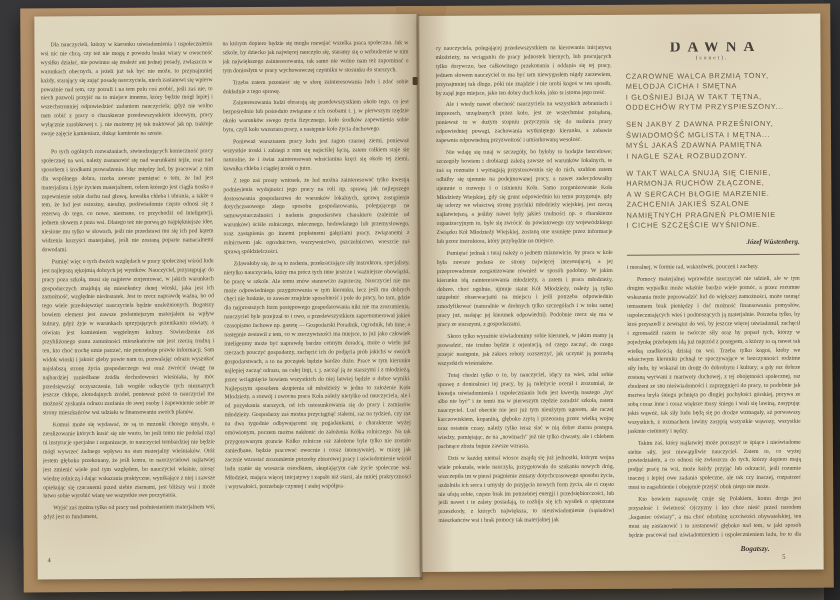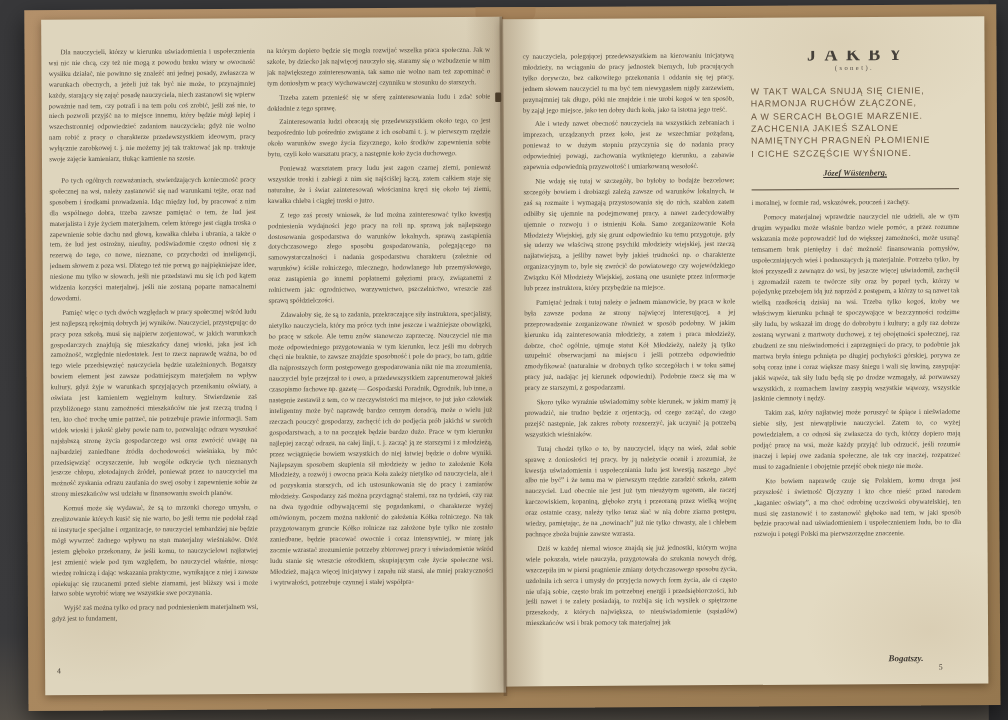--- a/index.html
+++ b/index.html
@@ -51,21 +51,21 @@
   .col p{margin:0 0 3px;text-indent:10px;}
   .col p.cont{text-indent:0;}
   .col p.gap-after{margin-bottom:9px;}
 
   .poem{flex:0 0 auto;color:var(--poem-ink,#6b5841);}
   .poem-title{font-family:"Liberation Serif",serif;font-weight:bold;font-size:15px;letter-spacing:7px;
     text-align:center;text-indent:7px;color:#45403a;margin:0 0 2px;}
   .poem-subtitle{font-size:5.5px;letter-spacing:2px;text-align:center;color:#56504a;margin:0 0 9px;}
   .stanza{font-family:"Liberation Sans",sans-serif;font-size:7.4px;line-height:10.4px;
     letter-spacing:.7px;white-space:pre-line;margin:0 0 7px;}
-  .poem-author{font-style:italic;font-weight:bold;font-size:7px;text-align:center;color:#3e3933;margin:1px 0 0;text-decoration:underline;}
+  .poem-author{font-style:italic;font-weight:bold;font-size:7px;text-align:right;color:#3e3933;margin:1px 0 0;}
   .divider{flex:0 0 auto;border-top:1px solid #6f6352;margin:8px 0 7px;}
   .after-poem{flex:1 1 auto;overflow:hidden;}
   .signature{flex:0 0 auto;font-style:italic;font-weight:bold;font-size:7.5px;text-align:right;
     padding-right:32px;margin-top:4px;color:#3e3933;}
 
   .pn{position:absolute;font-size:6.5px;color:#4b443b;}
   .pn-left{left:10px;bottom:16px;}
   .pn-right{right:38px;bottom:10px;}
 </style>
 </head>
@@ -104,22 +104,30 @@
           <p class="cont">cy nauczyciela, polegającej przedewszystkiem na kierowaniu inicjatywą młodzieży, na wciąganiu do pracy jednostek biernych, lub pracujących tylko dorywczo, bez całkowitego przekonania i oddania się tej pracy, jednem słowem nauczyciel tu ma być tem niewygasłem nigdy zarzewiem, przynajmniej tak długo, póki nie znajdzie i nie urobi kogoś w ten sposób, by zajął jego miejsce, jako ten dobry duch koła, jako ta istotna jego treść.</p>
           <p>Ale i wtedy nawet obecność nauczyciela na wszystkich zebraniach i imprezach, urządzanych przez koło, jest ze wszechmiar pożądaną, ponieważ to w dużym stopniu przyczynia się do nadania pracy odpowiedniej powagi, zachowania wytkniętego kierunku, a zabawie zapewnia odpowiednią przyzwoitość i umiarkowaną wesołość.</p>
           <p>Nie wdaję się tutaj w szczegóły, bo byłoby to bodajże bezcelowe; szczegóły bowiem i drobiazgi zależą zawsze od warunków lokalnych, te zaś są rozmaite i wymagają przystosowania się do nich, szablon zatem odbiłby się ujemnie na podejmowanej pracy, a nawet zadecydowałby ujemnie o rozwoju i o istnieniu Koła. Samo zorganizowanie Koła Młodzieży Wiejskiej, gdy się grunt odpowiednio ku temu przygotuje, gdy się uderzy we właściwą stronę psychiki młodzieży wiejskiej, jest rzeczą najłatwiejszą, a jeśliby nawet były jakieś trudności np. o charakterze organizacyjnym to, byle się zwrócić do powiatowego czy wojewódzkiego Związku Kół Młodzieży Wiejskiej, zostaną one usunięte przez informacje lub przez instruktora, który przybędzie na miejsce.</p>
           <p>Pamiętać jednak i tutaj należy o jednem mianowicie, by praca w kole była zawsze podana ze strony najwięcej interesującej, a jej przeprowadzenie zorganizowane również w sposób podobny. W jakim kierunku idą zainteresowania młodzieży, a zatem i praca młodzieży, dobrze, choć ogólnie, ujmuje statut Kół Młodzieży, należy ją tylko uzupełnić obserwacjami na miejscu i jeśli potrzeba odpowiednio zmodyfikować (naturalnie w drobnych tylko szczegółach i w toku samej pracy już, nadając jej kierunek odpowiedni). Podobnie rzecz się ma w pracy ze starszymi, z gospodarzami.</p>
           <p>Skoro tylko wyraźnie uświadomimy sobie kierunek, w jakim mamy ją prowadzić, nie trudno będzie z orjentacją, od czego zacząć, do czego przejść następnie, jak zakres roboty rozszerzyć, jak uczynić ją potrzebą wszystkich wieśniaków.</p>
           <p>Tutaj chodzi tylko o to, by nauczyciel, idący na wieś, zdał sobie sprawę z doniosłości tej pracy, by ją należycie ocenił i zrozumiał, że kwestja uświadomienia i uspołeczniania ludu jest kwestją naszego „być albo nie być” i że temu ma w pierwszym rzędzie zaradzić szkoła, zatem nauczyciel. Lud obecnie nie jest już tym nieużytym ugorem, ale raczej karczowiskiem, kopaniną, głęboko zrytą i przeoraną przez wielką wojnę oraz ostatnie czasy, należy tylko teraz siać w nią dobre ziarna postępu, wiedzy, pamiętając, że na „nowinach” już nie tylko chwasty, ale i chlebem pachnące zboża bujnie zawsze wzrasta.</p>
           <p>Dziś w każdej niemal wiosce znajdą się już jednostki, którym wojna wiele pokazała, wiele nauczyła, przygotowała do szukania nowych dróg, wszczepiła im w piersi pragnienie zmiany dotychczasowego sposobu życia, uzdolniła ich serca i umysły do przyjęcia nowych form życia, ale ci często nie ufają sobie, często brak im potrzebnej energji i przedsiębiorczości, lub jeśli nawet i te zalety posiadają, to rozbija się ich wysiłek o spiętrzone przeszkody, z których największa, to nieuświadomienie (sąsiadów) mieszkańców wsi i brak pomocy tak materjalnej jak</p>
         </div>
         <div class="col col2">
           <div class="poem">
-            <div class="poem-title">JAKBY</div>
+            <div class="poem-title">DAWNA</div>
             <div class="poem-subtitle">(sonet).</div>
+            <div class="stanza">CZAROWNE WALCA BRZMIĄ TONY,
+MELODJA CICHA I SMĘTNA
+I GŁOŚNIEJ BIJĄ W TAKT TĘTNA,
+ODDECHÓW RYTM PRZYSPIESZONY...</div>
+            <div class="stanza">SEN JAKBY Z DAWNA PRZEŚNIONY,
+ŚWIADOMOŚĆ MGLISTA I MĘTNA...
+MYŚL JAKAŚ ZDAWNA PAMIĘTNA
+I NAGLE SZAŁ ROZBUDZONY.</div>
             <div class="stanza">W TAKT WALCA SNUJĄ SIĘ CIENIE,
 HARMONJA RUCHÓW ZŁĄCZONE,
 A W SERCACH BŁOGIE MARZENIE.
 ZACHCENIA JAKIEŚ SZALONE
 NAMIĘTNYCH PRAGNEŃ PŁOMIENIE
 I CICHE SZCZĘŚCIE WYŚNIONE.</div>
             <div class="poem-author">Józef Wüstenberg.</div>
           </div>
           <div class="divider"></div>
           <div class="after-poem">

